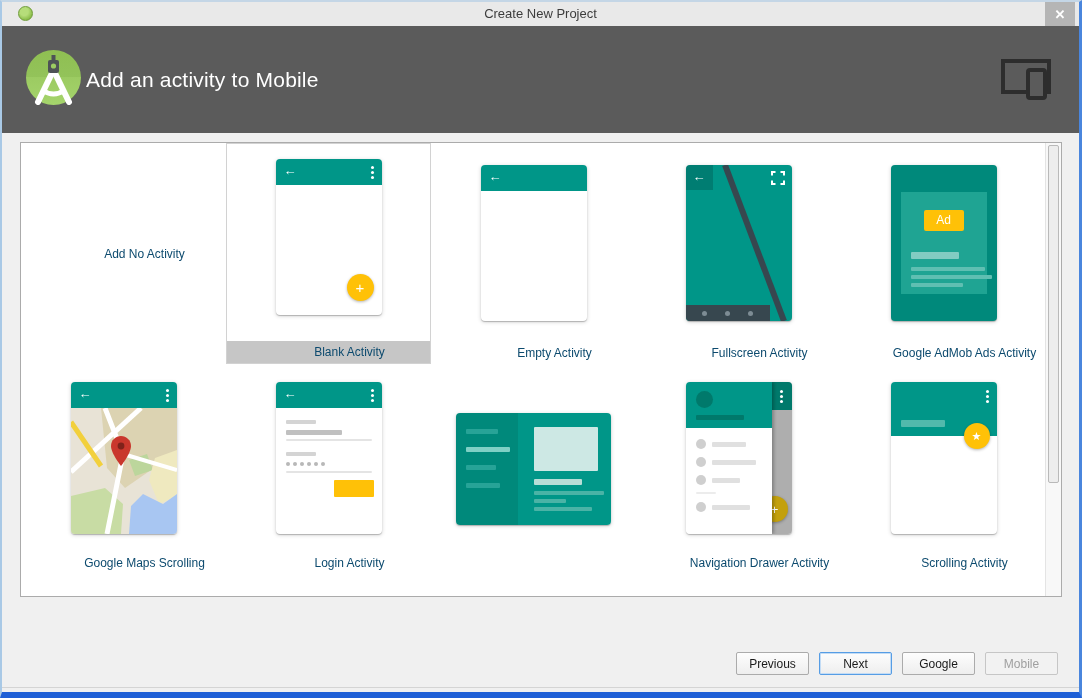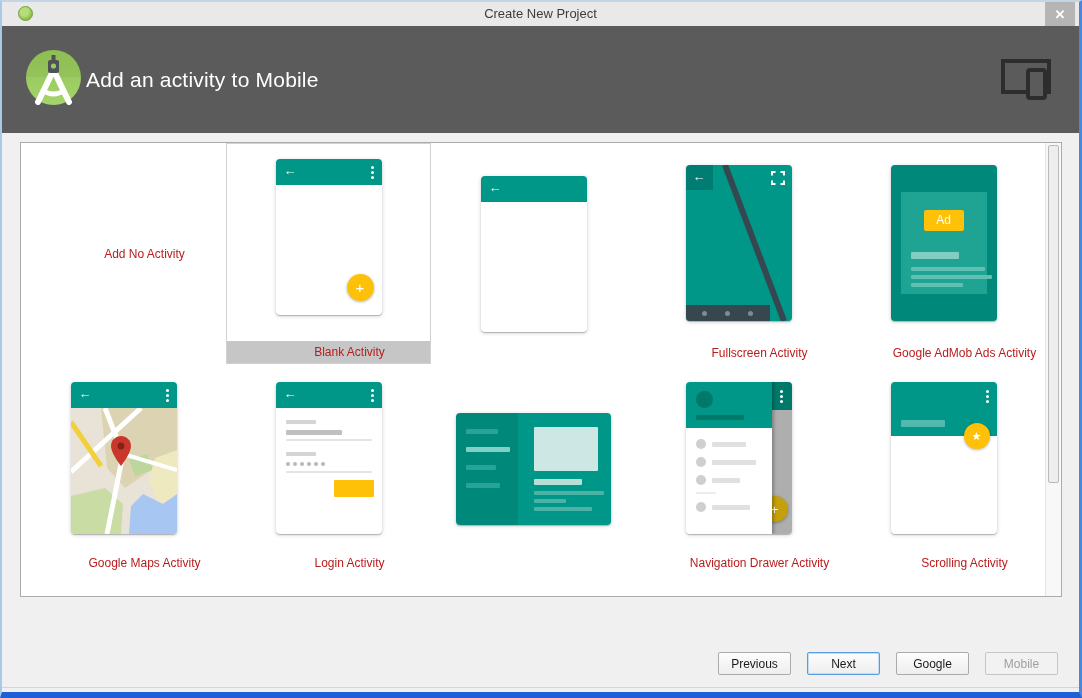--- a/index.html
+++ b/index.html
@@ -56,21 +56,21 @@
     background:#ededed; border:1px solid #b9b9b9; border-radius:2px;
   }
 
   .grid {
     position:absolute; left:0; top:0; width:1025px;
     display:grid; grid-template-columns:repeat(5,205px); grid-template-rows:221px 232px;
   }
   .cell { position:relative; display:flex; flex-direction:column; align-items:center; }
   .cell .thumbwrap { flex:1; display:flex; align-items:center; justify-content:center; width:100%; }
   .cell .cellabel { height:22px; width:100%; display:flex; align-items:center; justify-content:center;
-                    font-size:12px; color:#b91c1c;padding-left:42px; }
+                    font-size:12px; color:#0c4a6e;padding-left:42px; }
   .cell.r2 { padding-bottom:22px; }
   .cell.selected { border:1px solid #d2d2d2; }
   .cell.selected .cellabel { background:#c6c6c6;margin-top:12px; }
   .cell.none .thumbwrap .cellabel { height:auto; background:none; }
 
   
   .phone {
     position:relative; background:#fff; border-radius:4px; overflow:hidden;
     box-shadow:0 1px 1px rgba(0,0,0,.22), 0 1px 4px rgba(0,0,0,.18);
   }
@@ -117,21 +117,21 @@
   
   .md { width:155px; height:112px; }
   .md-left { position:absolute; left:0; top:0; bottom:0; width:62px; background:#00897b; }
   .md-right { position:absolute; left:62px; top:0; bottom:0; right:0; background:#009688; }
 
   
   .btnrow { position:absolute; top:519px; right:21px; display:flex; gap:10px; }
   .btn {
     min-width:73px; height:23px; font-size:12px; color:#1a1a1a;
     background:linear-gradient(#fdfdfd,#eeeeee); border:1px solid #ababab; border-radius:2px;
-    display:flex; align-items:center; justify-content:center; font-family:"Liberation Sans",sans-serif;margin-left:6px;
+    display:flex; align-items:center; justify-content:center; font-family:"Liberation Sans",sans-serif;
   }
   .btn.default { border-color:#569de5; box-shadow:inset 0 0 0 1px #c3dcf5; }
   .btn.disabled { color:#9f9f9f; border-color:#c6c6c6; background:#f2f2f2; }
   .bottomline { position:absolute; left:0; right:0; top:554px; height:1px; background:#d4d4d4; }
 </style>
 </head>
 <body>
 
 <div class="win">
 
@@ -198,20 +198,21 @@
         </div>
 
         <div class="cell">
           <div class="thumbwrap">
             <div class="phone ph-p1">
               <div class="appbar">
                 <span class="backar">←</span>
               </div>
             </div>
           </div>
+          <div class="cellabel">Empty Activity</div>
         </div>
 
         <div class="cell">
           <div class="thumbwrap">
             <div class="phone ph-p1 fsphone">
               <div class="fs-backtab"></div>
               <span class="backar" style="left:7px; top:4px; position:absolute;">←</span>
               <svg width="14" height="14" viewBox="0 0 14 14" style="position:absolute; right:7px; top:6px;">
                 <path d="M1 4.5 V1 H4.5 M9.5 1 H13 V4.5 M13 9.5 V13 H9.5 M4.5 13 H1 V9.5" stroke="#fff" stroke-width="2" fill="none"></path>
               </svg>
@@ -263,21 +264,21 @@
                 <polygon points="58,126 60,98 72,86 92,96 106,86 106,126" fill="#a8c6f2"></polygon>
                 <line x1="0" y1="64" x2="70" y2="0" stroke="#ffffff" stroke-width="5"></line>
                 <polyline points="34,0 52,46 36,126" stroke="#ffffff" stroke-width="5" fill="none"></polyline>
                 <line x1="52" y1="46" x2="106" y2="62" stroke="#ffffff" stroke-width="4"></line>
                 <line x1="0" y1="14" x2="30" y2="58" stroke="#f2d03c" stroke-width="5"></line>
                 <path d="M50 28 c-5.5 0 -10 4.4 -10 10 0 7.4 10 20 10 20 s10 -12.6 10 -20 c0 -5.6 -4.5 -10 -10 -10 z" fill="#c9372c"></path>
                 <circle cx="50" cy="38" r="3.4" fill="#7e221a"></circle>
               </svg>
             </div>
           </div>
-          <div class="cellabel">Google Maps Activity</div>
+          <div class="cellabel">Google Maps Scrolling</div>
         </div>
 
         <div class="cell r2">
           <div class="thumbwrap">
             <div class="phone ph-p2">
               <div class="appbar">
                 <span class="backar">←</span>
                 <span class="vdots">
                     <i></i>
                     <i></i>

